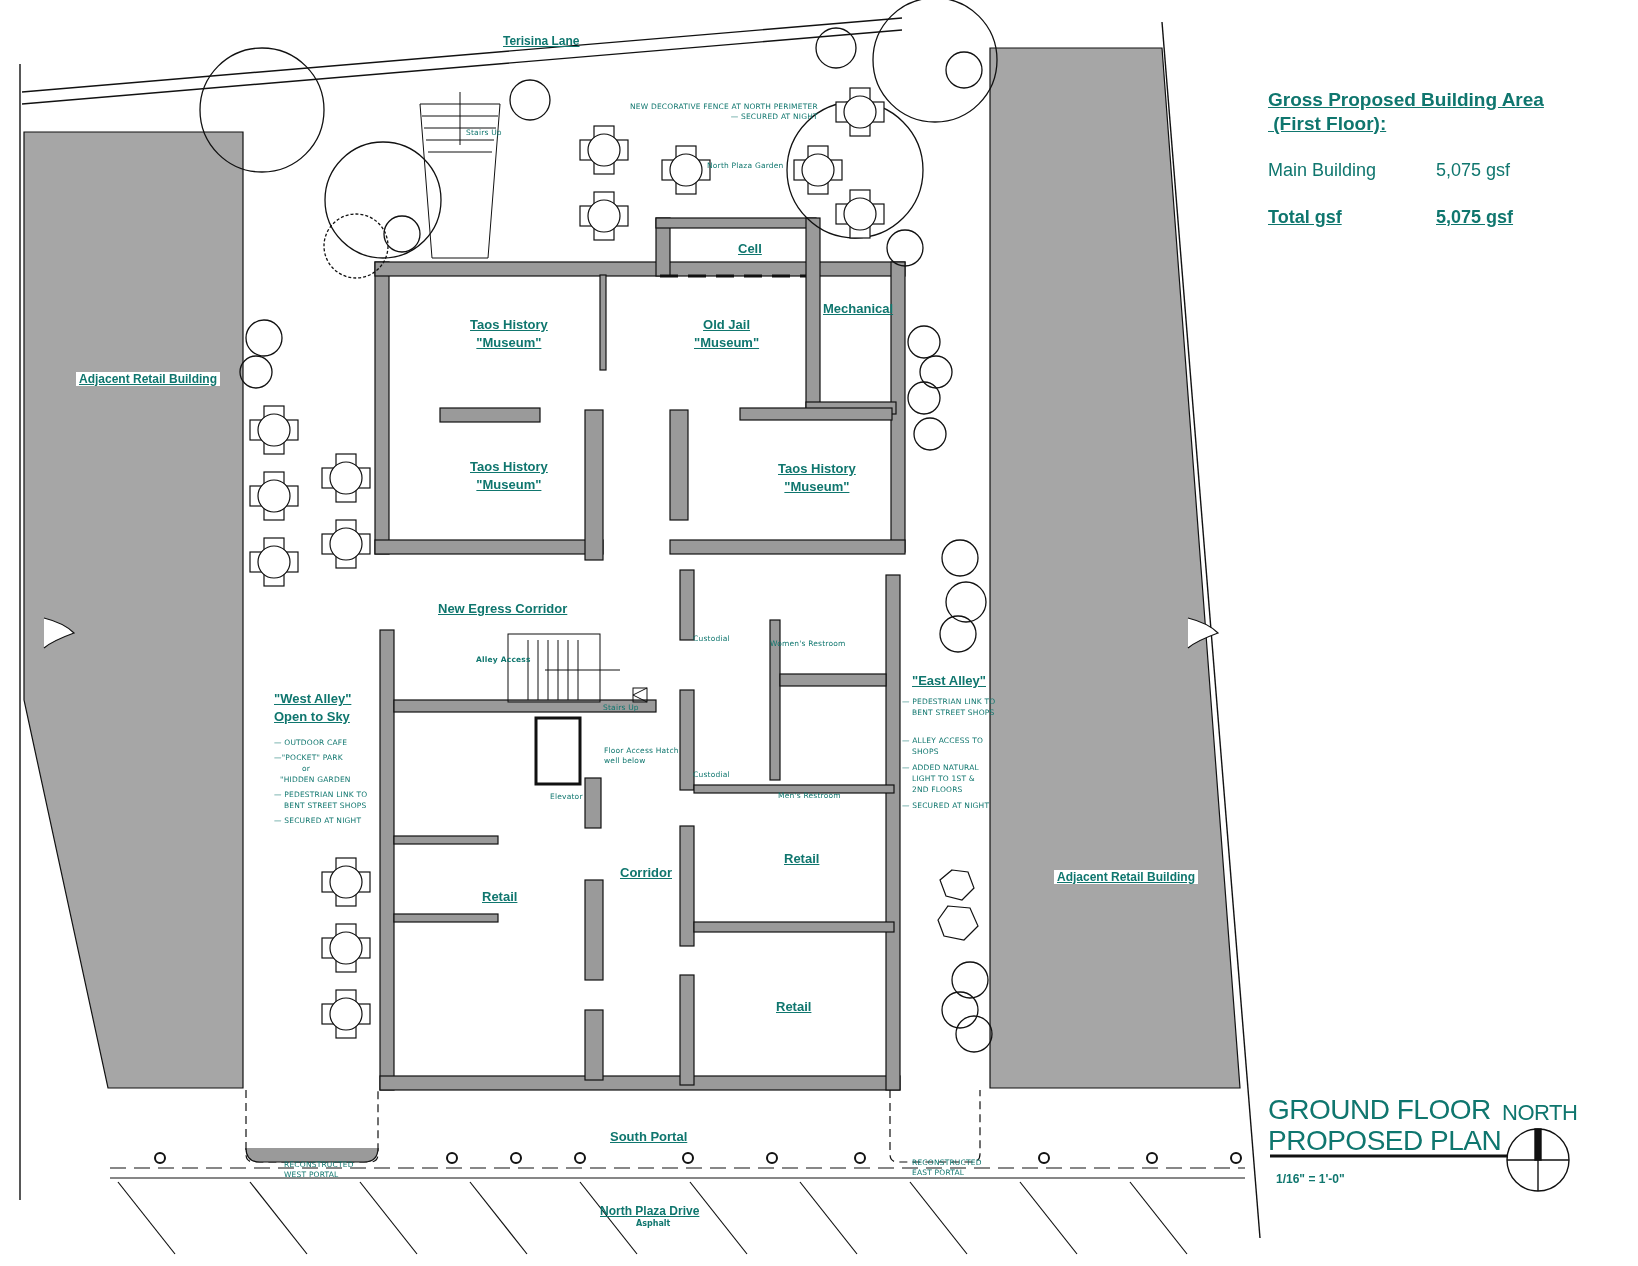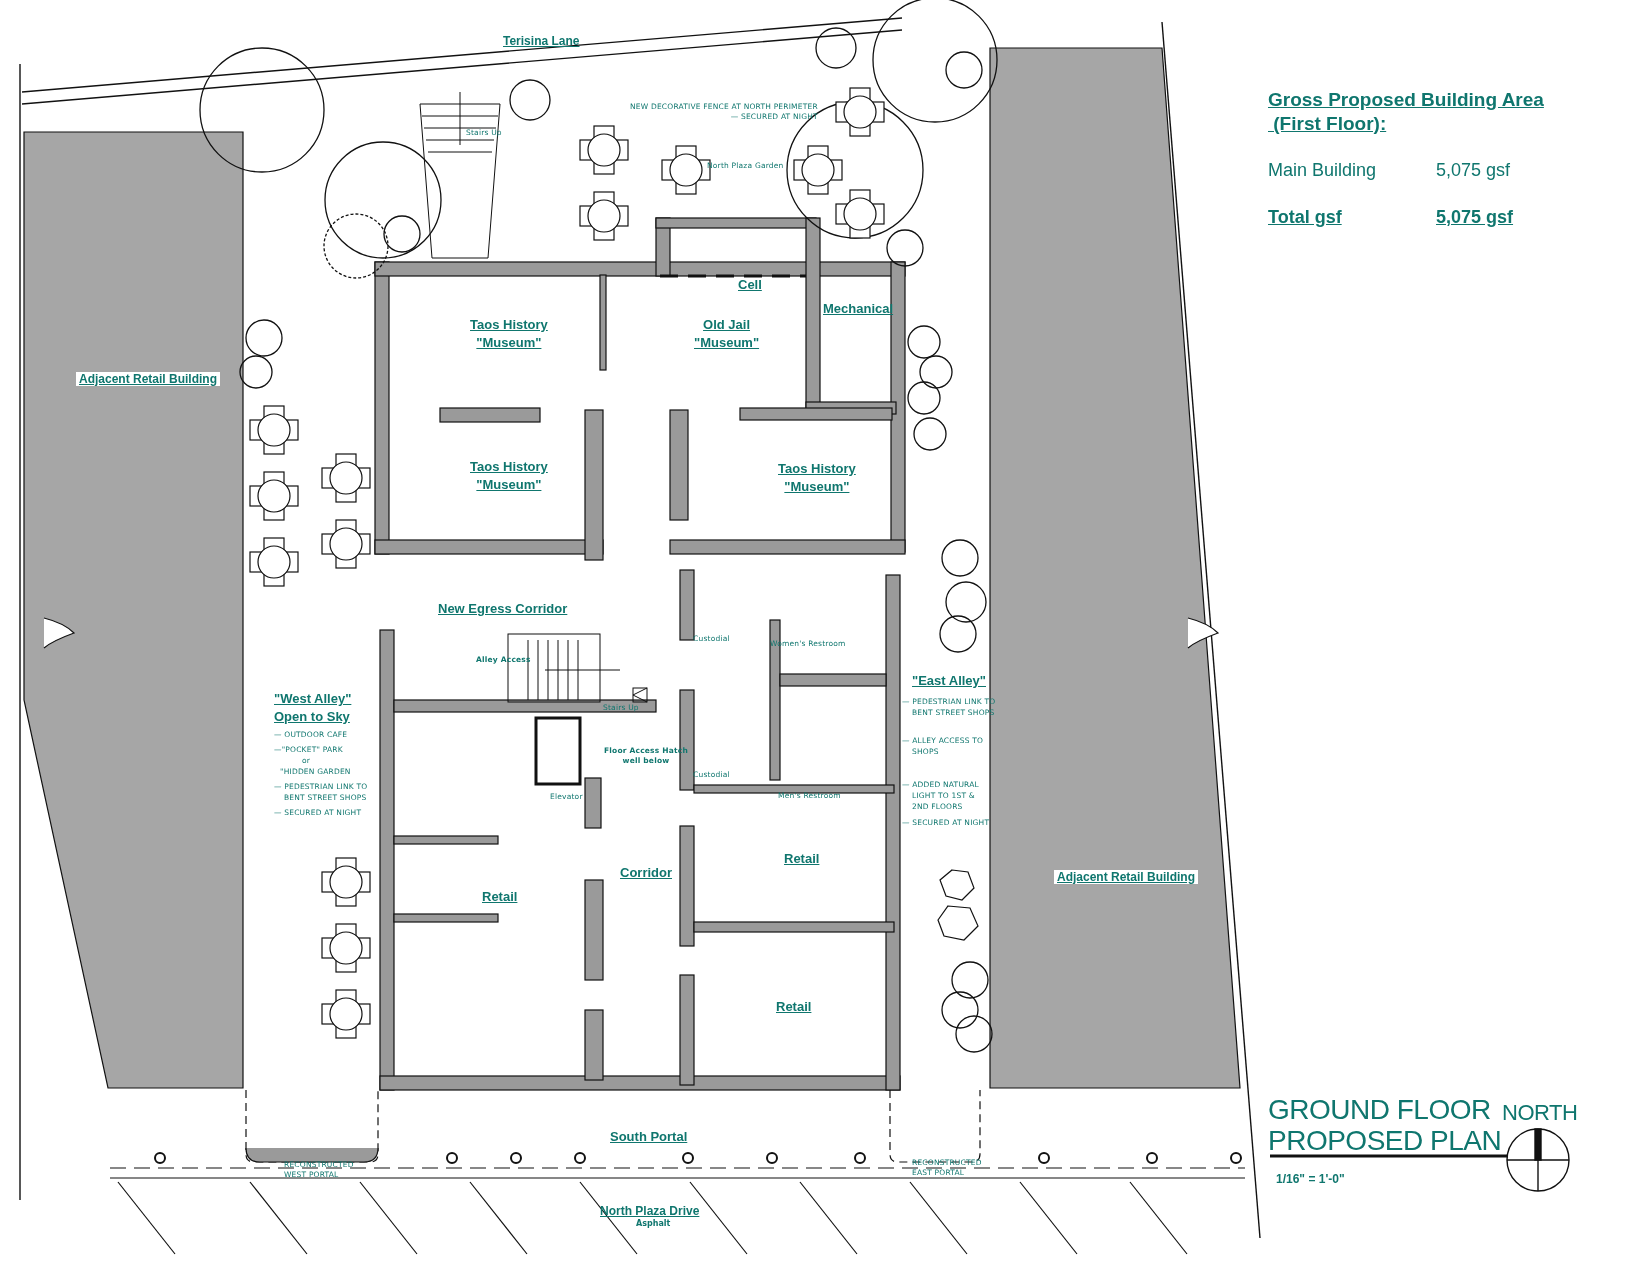--- a/index.html
+++ b/index.html
@@ -250,42 +250,42 @@
 <div class="lbl tiny" style="left:630px;top:66px;text-align:right;">
   <div>NEW DECORATIVE FENCE AT NORTH PERIMETER</div>
   <div style="text-align:right">— SECURED AT NIGHT</div>
 </div>
 <div class="lbl tiny" style="left:707px;top:125px;">North Plaza Garden</div>
 <div class="lbl tiny" style="left:466px;top:92px;">Stairs Up</div>
 
 <div class="lbl boxed" style="left:76px;top:372px;">Adjacent Retail Building</div>
 <div class="lbl boxed" style="left:1054px;top:870px;">Adjacent Retail Building</div>
 
-<div class="lbl room" style="left:738px;top:240px;margin-top:36px;">Cell</div>
+<div class="lbl room" style="left:738px;top:240px;">Cell</div>
 <div class="lbl room" style="left:823px;top:300px;">Mechanical</div>
 <div class="lbl room" style="left:470px;top:316px;">
   <div>Taos History</div>
   <div>"Museum"</div>
 </div>
 <div class="lbl room" style="left:694px;top:316px;">
   <div>Old Jail</div>
   <div>"Museum"</div>
 </div>
 <div class="lbl room" style="left:470px;top:458px;">
   <div>Taos History</div>
   <div>"Museum"</div>
 </div>
 <div class="lbl room" style="left:778px;top:460px;">
   <div>Taos History</div>
   <div>"Museum"</div>
 </div>
 <div class="lbl room" style="left:438px;top:600px;">New Egress Corridor</div>
 <div class="lbl tiny" style="left:476px;top:619px;font-weight:bold;">Alley Access</div>
 <div class="lbl tiny" style="left:603px;top:667px;">Stairs Up</div>
-<div class="lbl tiny" style="left:604px;top:710px;text-align:center;font-weight:bold;">
+<div class="lbl tiny" style="left:604px;top:710px;">
   <div>Floor Access Hatch</div>
   <div>well below</div>
 </div>
 <div class="lbl tiny" style="left:550px;top:756px;">Elevator</div>
 <div class="lbl tiny" style="left:693px;top:598px;">Custodial</div>
 <div class="lbl tiny" style="left:693px;top:734px;">Custodial</div>
 <div class="lbl tiny" style="left:770px;top:603px;">Women's Restroom</div>
 <div class="lbl tiny" style="left:778px;top:755px;">Men's Restroom</div>
 <div class="lbl room" style="left:620px;top:864px;">Corridor</div>
 <div class="lbl room" style="left:482px;top:888px;">Retail</div>
@@ -297,39 +297,39 @@
   <div>WEST PORTAL</div>
 </div>
 <div class="lbl tiny" style="left:912px;top:1122px;">
   <div>RECONSTRUCTED</div>
   <div>EAST PORTAL</div>
 </div>
 
 <div class="lbl" style="left:274px;top:690px;">
   <div class="room" style="text-align:left;">"West Alley"</div>
   <div class="room" style="text-align:left;">Open to Sky</div>
-  <div class="tiny notes" style="margin-top:3px;">
+  <div class="tiny notes" style="margin-top:11px;">
     <div>— OUTDOOR CAFE</div>
     <div style="margin-top:4px">—"POCKET" PARK</div>
     <div style="padding-left:28px">or</div>
     <div style="padding-left:6px">"HIDDEN GARDEN</div>
     <div style="margin-top:4px">— PEDESTRIAN LINK TO</div>
     <div style="padding-left:10px">BENT STREET SHOPS</div>
     <div style="margin-top:4px">— SECURED AT NIGHT</div>
   </div>
 </div>
 
 <div class="lbl" style="left:902px;top:672px;">
   <div class="room" style="text-align:left;padding-left:10px;">"East Alley"</div>
   <div class="tiny notes" style="margin-top:6px;">
     <div>— PEDESTRIAN LINK TO</div>
     <div style="padding-left:10px">BENT STREET SHOPS</div>
     <div style="margin-top:17px">— ALLEY ACCESS TO</div>
     <div style="padding-left:10px">SHOPS</div>
-    <div style="margin-top:22px">— ADDED NATURAL</div>
+    <div style="margin-top:5px">— ADDED NATURAL</div>
     <div style="padding-left:10px">LIGHT TO 1ST &amp;</div>
     <div style="padding-left:10px">2ND FLOORS</div>
     <div style="margin-top:5px">— SECURED AT NIGHT</div>
   </div>
 </div>
 
 <div class="lbl" style="left:1268px;top:88px;">
   <div class="area-title">Gross  Proposed Building Area</div>
   <div class="area-title" style="white-space:pre;"> (First Floor):</div>
   <div class="area-row" style="margin-top:24px;display:flex;">

